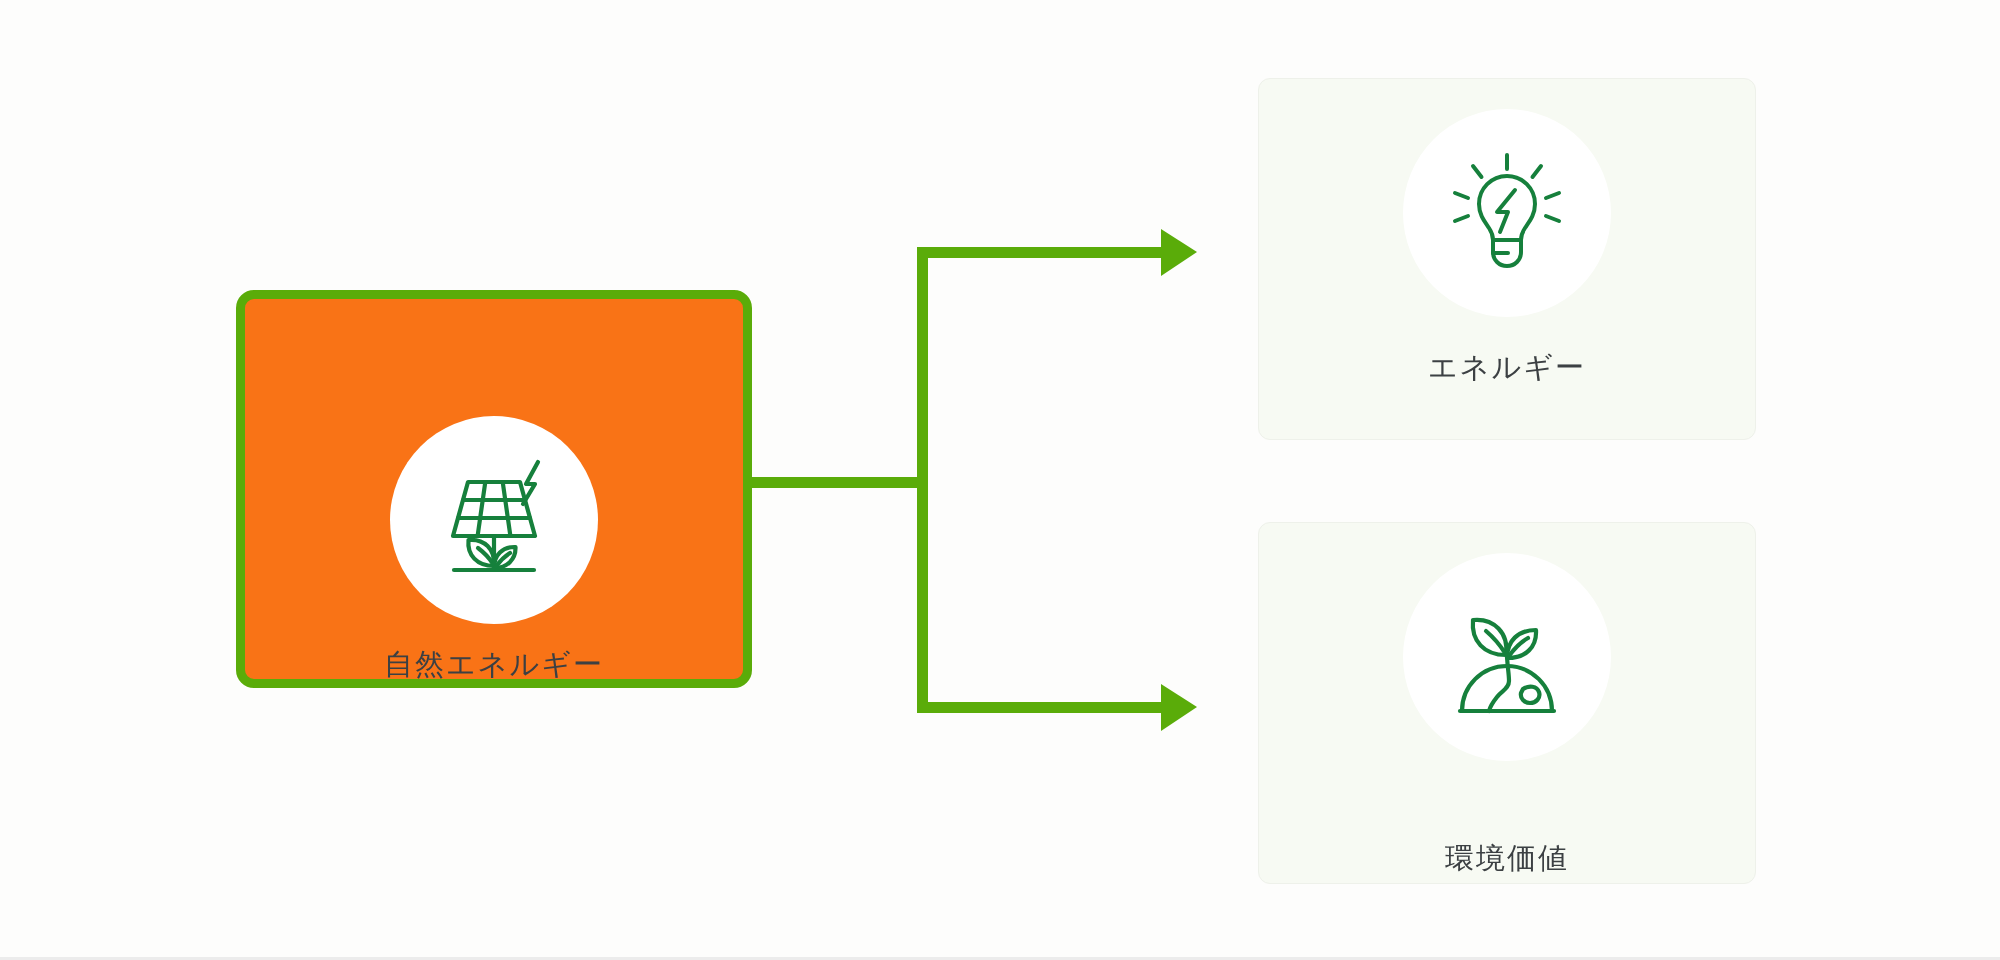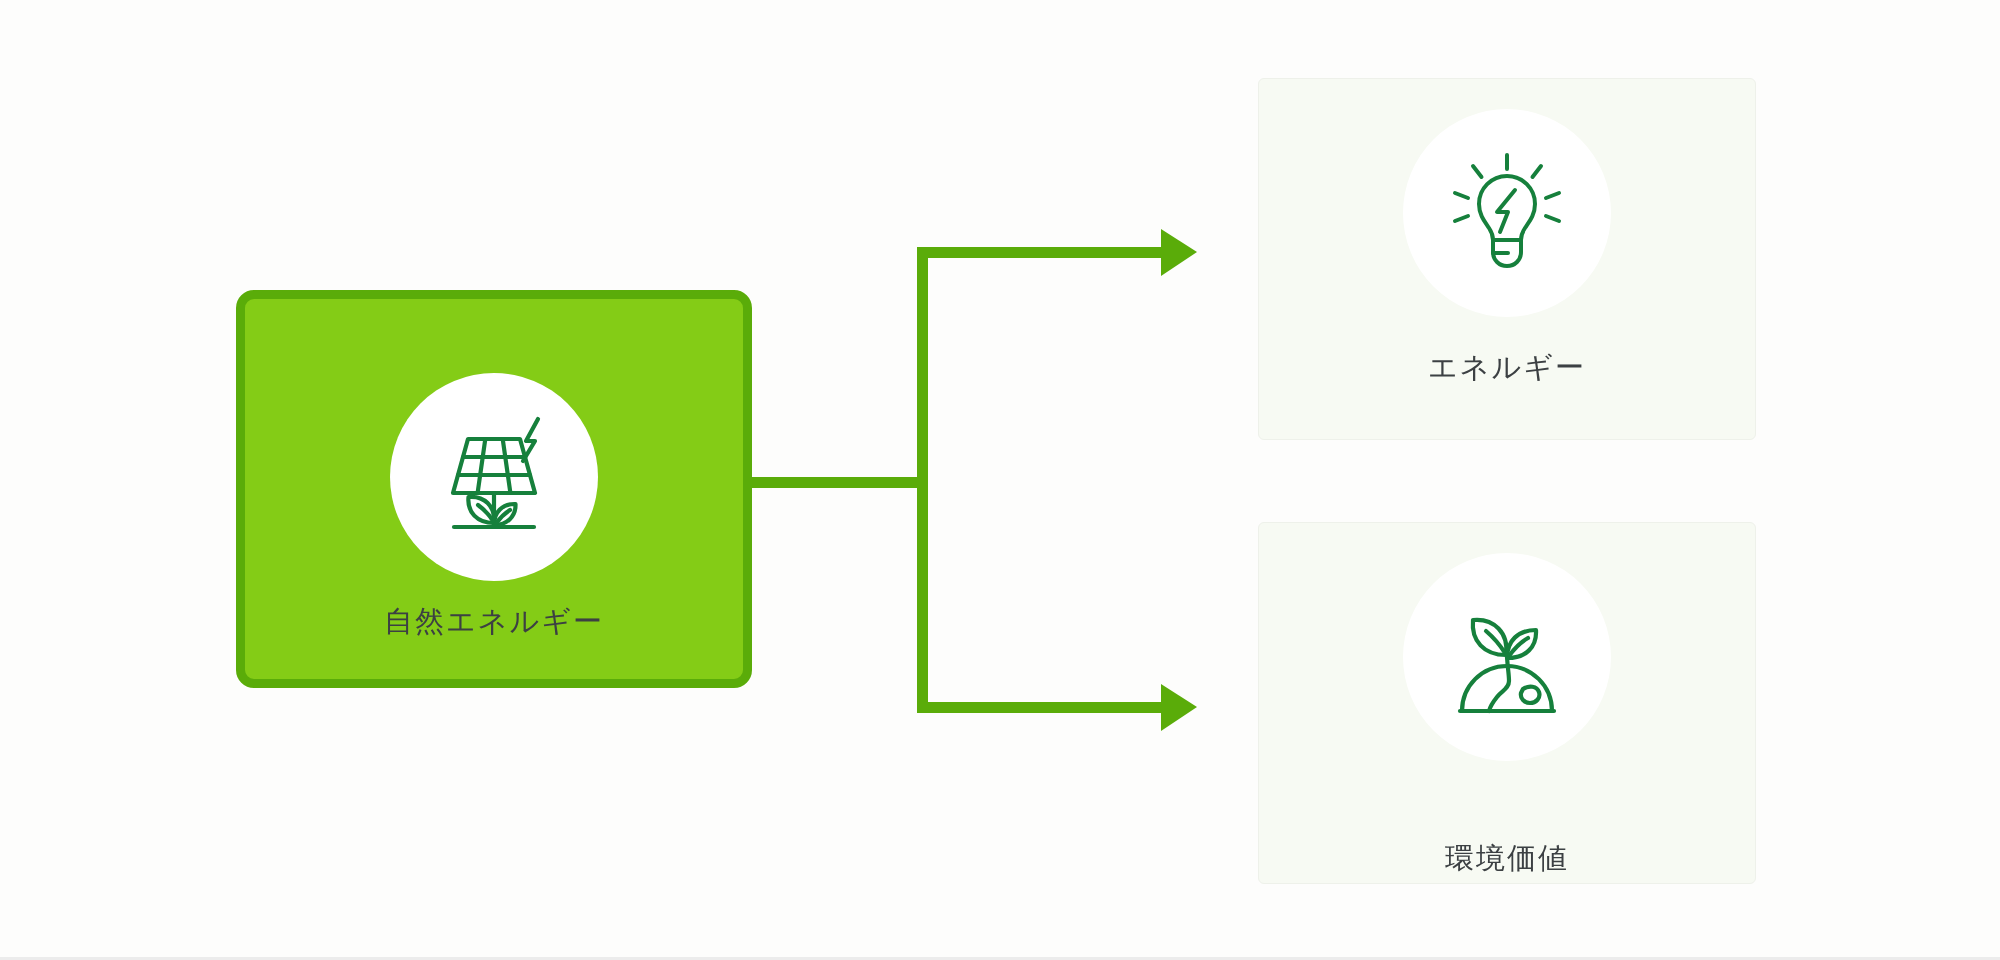--- a/index.html
+++ b/index.html
@@ -18,43 +18,43 @@
     border-bottom:3px solid #ececec;
     overflow:hidden;
   }
 
   
   .source-card{
     position:absolute;
     left:236px;top:290px;
     width:516px;height:398px;
     box-sizing:border-box;
-    background:#84cc16;
+    background:#f97316;
     border:9px solid #5aac09;
     border-radius:18px;
     display:flex;
     flex-direction:column;
     align-items:center;
-    justify-content:center;
+    justify-content:flex-end;
   }
   .source-card .icon-disc{
     margin-top:30px;
   }
   .source-card .card-label{
     margin-top:26px;
   }
 
   
   .target-card{
     position:absolute;
     width:498px;height:362px;
     box-sizing:border-box;
     background:#f7faf3;
     border:1px solid #eef1ea;
-    border-radius:6px;
+    border-radius:12px;
     display:flex;
     flex-direction:column;
     align-items:center;
     justify-content:flex-start;
   }
   .target-card.top{left:1258px;top:78px;}
   .target-card.bottom{left:1258px;top:522px;gap:47px;}
   .target-card .icon-disc{margin-top:30px;}
   .target-card .card-label{margin-top:36px;}
 

